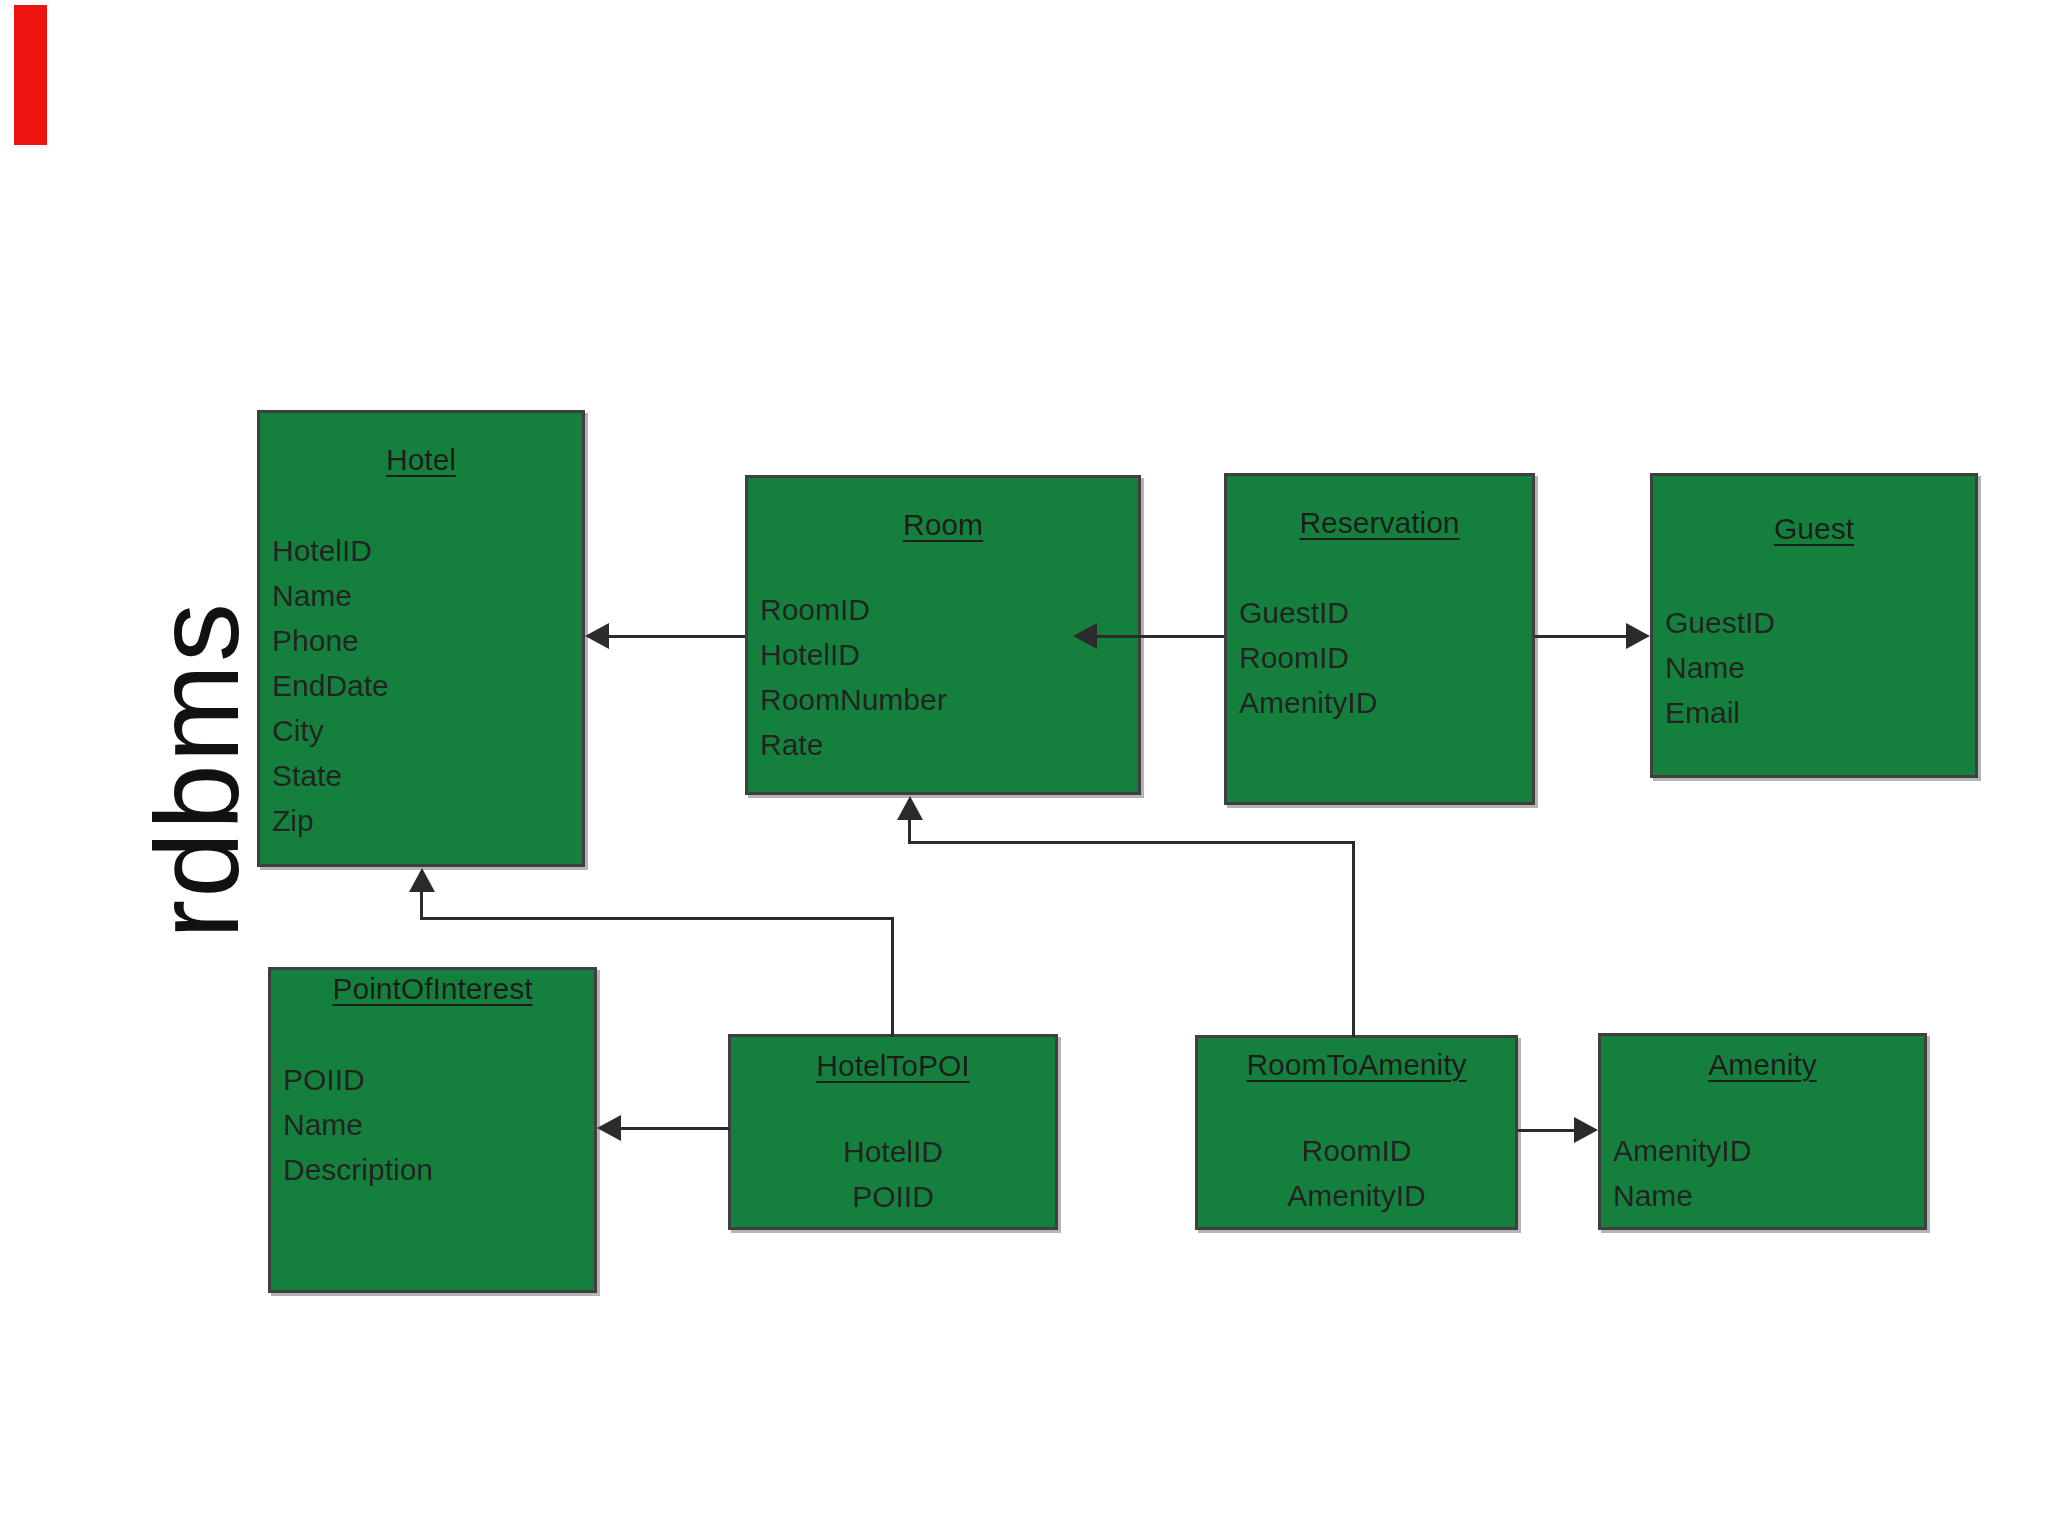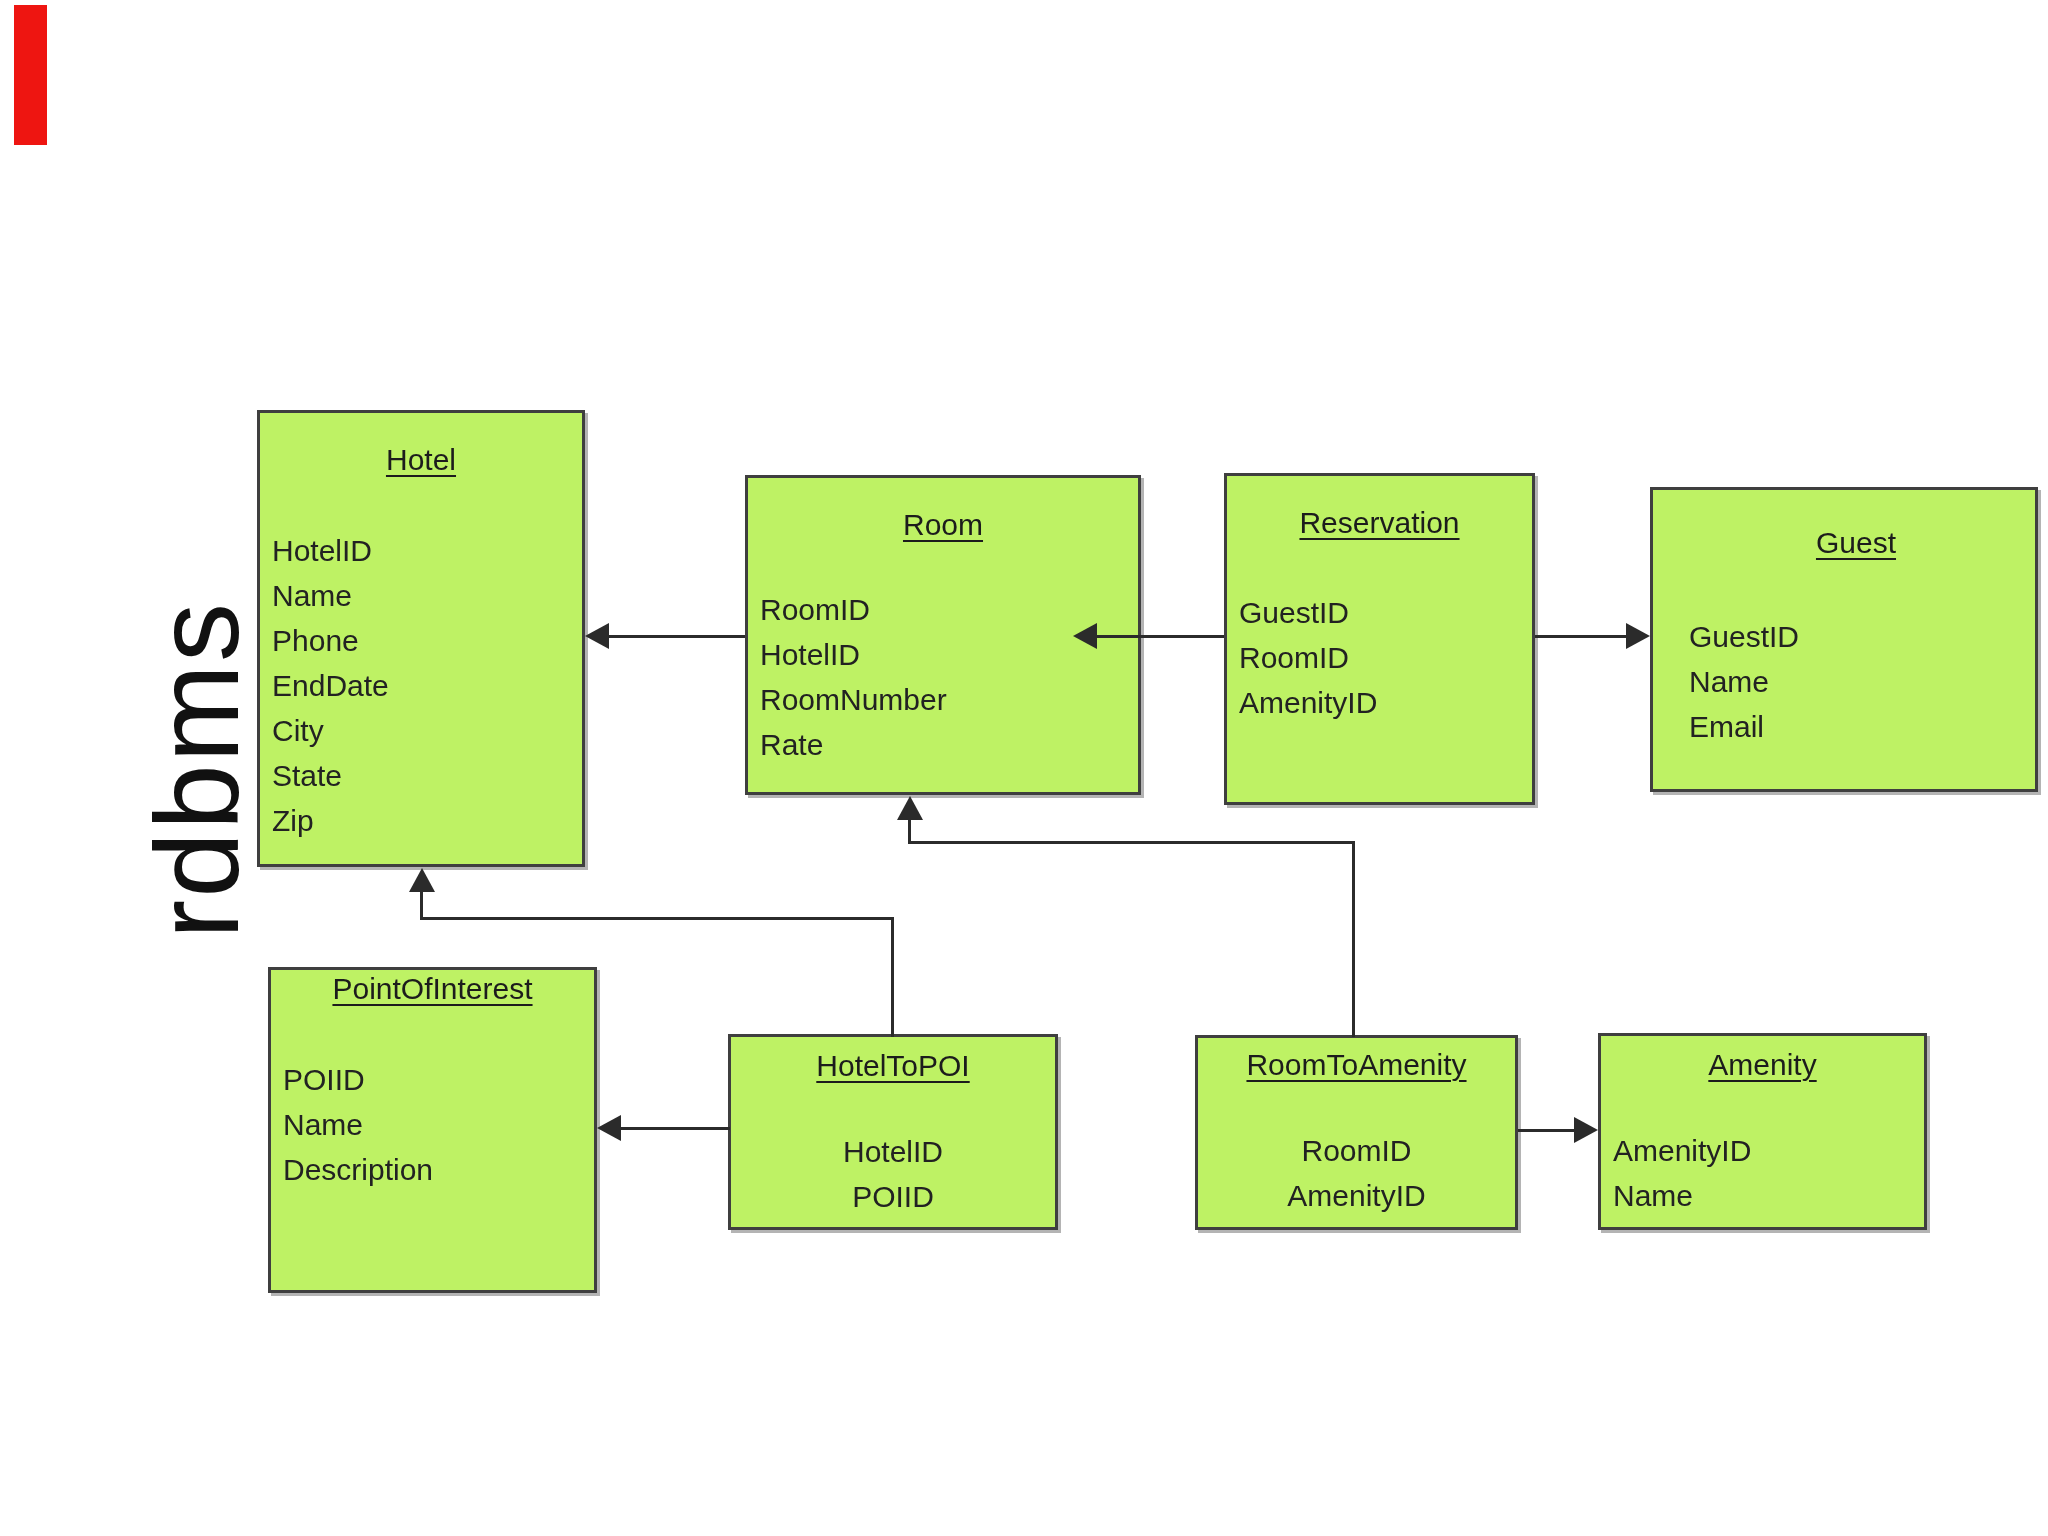--- a/index.html
+++ b/index.html
@@ -14,21 +14,21 @@
     position:relative;width:2048px;height:1536px;background:#ffffff;overflow:hidden;
     font-family:"Liberation Sans", sans-serif;color:var(--ink);
   }
   .red-marker{position:absolute;background:var(--red);}
   .rdbms{
     position:absolute;left:197px;top:770px;
     transform:translate(-50%,-50%) rotate(-90deg);
     font-size:118px;color:#111;white-space:nowrap;letter-spacing:2px;
   }
   .entity{
-    position:absolute;background:#bef264;
+    position:absolute;background:#15803d;
     border:3px solid var(--border);
     box-shadow:3px 3px 0 var(--shadow);
     box-sizing:border-box;
   }
   .etitle{
     font-size:30px;line-height:38px;text-align:center;
     text-decoration:underline;text-decoration-thickness:2px;text-underline-offset:5px;
     color:#1c1c1c;
   }
   .fields{font-size:30px;line-height:45px;}
@@ -76,21 +76,21 @@
 
   <div class="entity" style="left:1224px;top:473px;width:311px;height:332px;">
     <div class="etitle" style="margin-top:28px;">Reservation</div>
     <div class="fields left" style="margin-top:48px;">
       <div>GuestID</div>
       <div>RoomID</div>
       <div>AmenityID</div>
     </div>
   </div>
 
-  <div class="entity" style="left:1650px;top:487px;width:388px;height:305px;padding-left:24px;">
+  <div class="entity" style="left:1650px;top:473px;width:328px;height:305px;">
     <div class="etitle" style="margin-top:34px;">Guest</div>
     <div class="fields left" style="margin-top:52px;">
       <div>GuestID</div>
       <div>Name</div>
       <div>Email</div>
     </div>
   </div>
 
   <div class="entity" style="left:268px;top:967px;width:329px;height:326px;">
     <div class="etitle" style="">PointOfInterest</div>

